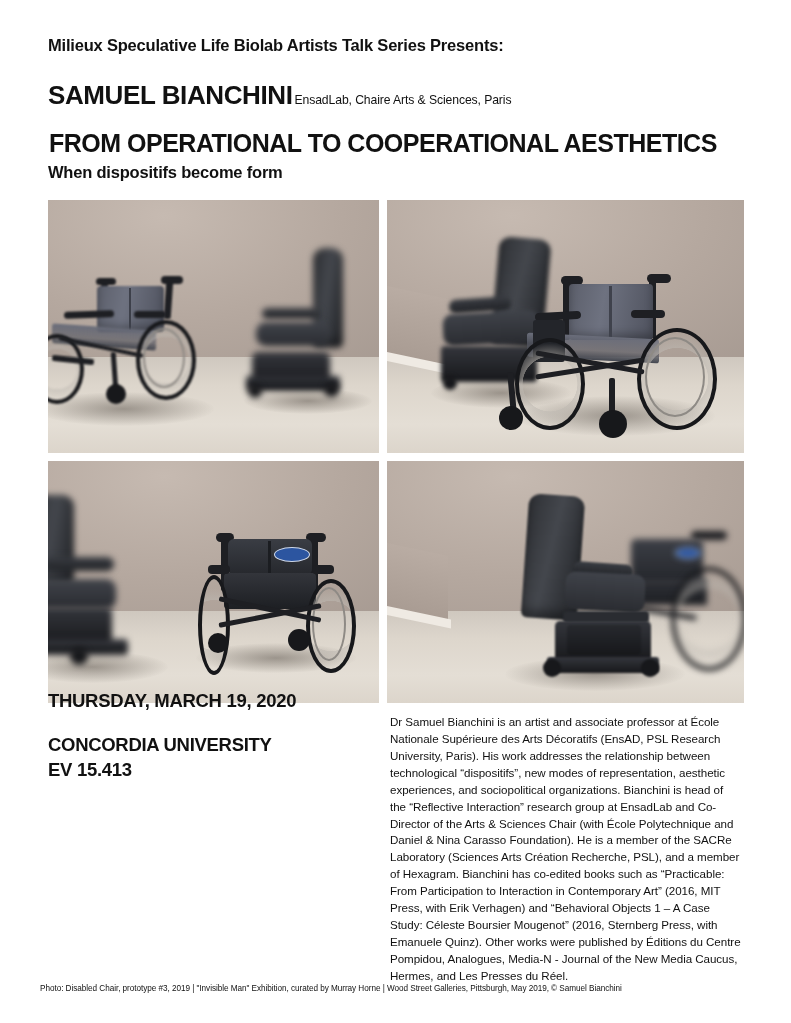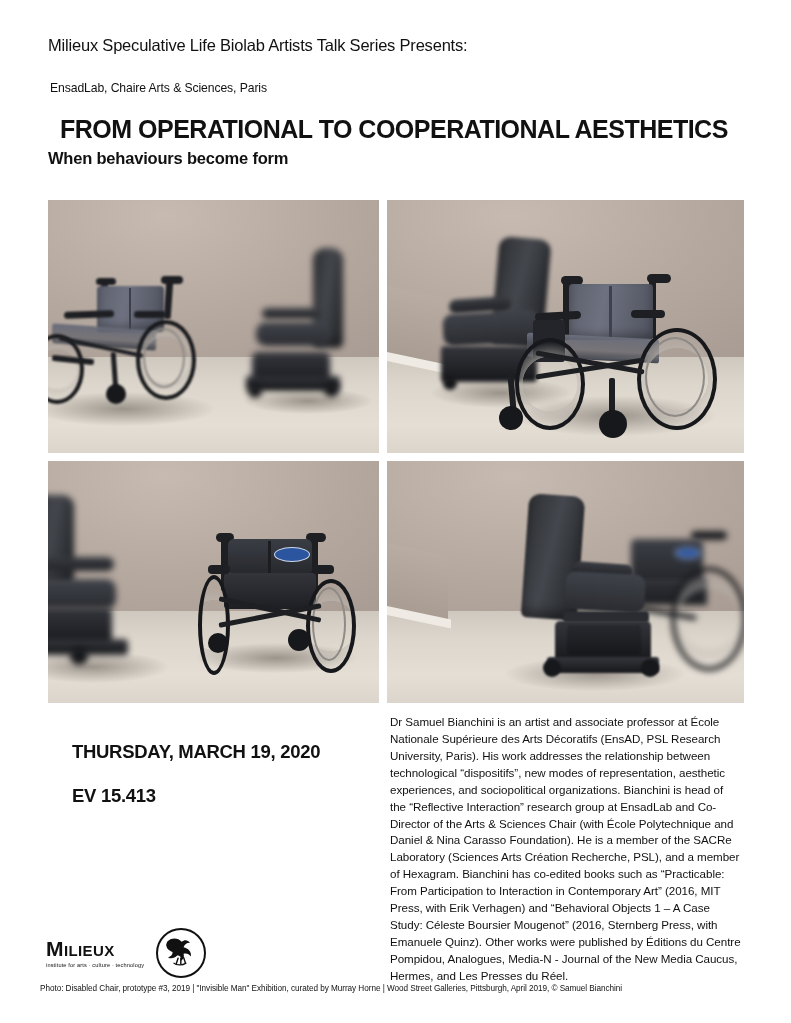--- a/index.html
+++ b/index.html
@@ -24,21 +24,21 @@
 
   
   .header {
     position: absolute;
     left: 48px;
     top: 36px;
     width: 700px;
   }
   .series-line {
     font-size: 16.5px;
-    font-weight: normal;
+    font-weight: bold;
     letter-spacing: -0.2px;
     line-height: 1.2;
     margin: 0 0 26px 0;
   }
   .speaker-row {
     display: flex;
     align-items: baseline;
     margin: 0 0 22px 0;
   }
   .speaker-name {
@@ -54,21 +54,21 @@
     letter-spacing: -0.1px;
     line-height: 1;
     margin-left: 2px;
     white-space: nowrap;
   }
   .talk-title {
     font-size: 25px;
     font-weight: bold;
     letter-spacing: -0.5px;
     line-height: 1.05;
-    margin: 0 0 7px 12px;
+    margin: 0 0 7px 1px;
     white-space: nowrap;
   }
   .talk-subtitle {
     font-size: 16.5px;
     font-weight: bold;
     letter-spacing: -0.2px;
     line-height: 1.1;
     margin: 0;
   }
 
@@ -182,23 +182,22 @@
   .invacare-badge {
     background: #2c55a0;
     border: 1px solid #cfd8e8;
     border-radius: 50%/50%;
   }
 
   
   .event-block {
     position: absolute;
     left: 48px;
-    top: 740px;
+    top: 689px;
     width: 320px;
-    margin-left: 24px;
   }
   .event-line {
     font-size: 18.5px;
     font-weight: bold;
     letter-spacing: -0.3px;
     line-height: 1.32;
     white-space: nowrap;
   }
   .event-gap { height: 20px; }
 
@@ -262,25 +261,26 @@
 </style>
 </head>
 <body>
 
 <div class="poster">
 
   <div class="header">
     <div class="series-line">Milieux Speculative Life Biolab Artists Talk Series Presents:</div>
 
     <div class="speaker-row">
+      <span class="speaker-name">SAMUEL BIANCHINI</span>
       <span class="speaker-affil">EnsadLab, Chaire Arts &amp; Sciences, Paris</span>
     </div>
 
     <div class="talk-title">FROM OPERATIONAL TO COOPERATIONAL AESTHETICS</div>
-    <div class="talk-subtitle">When behaviours become form</div>
+    <div class="talk-subtitle">When dispositifs become form</div>
   </div>
 
   <div class="photo-grid">
 
     <div class="photo">
       <div class="room-wall"></div>
       <div class="room-floor"></div>
 
       <div class="obj shadow-soft" style="left:-14px; top:192px; width:180px; height:34px;"></div>
       <div class="obj wc-frame blur-lo" style="left:52px; top:81px; width:7px; height:38px; transform:rotate(4deg);"></div>
@@ -408,40 +408,22 @@
                   background:linear-gradient(180deg,#27292e 0%, #17181b 100%); border-radius:4px;"></div>
       <div class="obj pw-base blur-lo" style="left:160px; top:196px; width:112px; height:16px; border-radius:3px;"></div>
       <div class="obj caster blur-lo" style="left:156px; top:198px; width:18px; height:18px;"></div>
       <div class="obj caster blur-lo" style="left:254px; top:198px; width:18px; height:18px;"></div>
     </div>
   </div>
 
   <div class="event-block">
     <div class="event-line">THURSDAY, MARCH 19, 2020</div>
     <div class="event-gap"></div>
+    <div class="event-line">CONCORDIA UNIVERSITY</div>
     <div class="event-line">EV 15.413</div>
   </div>
 
   <div class="bio-block">Dr Samuel Bianchini is an artist and associate professor at École Nationale Supérieure des Arts Décoratifs (EnsAD,  PSL Research University, Paris). His work addresses the relationship between technological “dispositifs”, new modes of representation, aesthetic experiences, and sociopolitical organizations. Bianchini is head of the “Reflective Interaction” research group at EnsadLab and Co-Director of the Arts &amp; Sciences Chair (with École Polytechnique and Daniel &amp; Nina Carasso Foundation). He is a member of the SACRe Laboratory (Sciences Arts Création Recherche, PSL), and a member of Hexagram. Bianchini has co-edited books such as “Practicable: From Participation to Interaction in Contemporary Art” (2016, MIT Press, with Erik Verhagen) and “Behavioral Objects 1 – A Case Study: Céleste Boursier Mougenot” (2016, Sternberg Press, with Emanuele Quinz). Other works were published by Éditions du Centre Pompidou, Analogues, Media-N - Journal of the New Media Caucus, Hermes, and Les Presses du Réel.</div>
 
-  <div class="logos">
-    <div class="milieux-logo">
-      <div class="milieux-word">
-        <span>M</span><span class="sm">ILIEUX</span>
-      </div>
-      <div class="milieux-tag">institute for arts · culture · technology</div>
-    </div>
-
-    <div class="eagle-logo">
-      <svg viewBox="0 0 46 46" width="42" height="42" aria-hidden="true">
-        <path d="M10 13 C14 8, 22 8, 26 13 C29 10, 33 11, 35 14 C31 14, 29 16, 28 19
-                 C33 20, 37 24, 36 29 C34 26, 31 25, 28 26 C29 29, 28 32, 25 34
-                 C26 30, 24 28, 21 28 C18 31, 14 32, 11 30 C14 29, 16 27, 16 24
-                 C12 23, 9 20, 9 16 Z" fill="#111"></path>
-        <path d="M22 31 L20 37 M25 31 L25 37 M28 30 L30 36" stroke="#111" stroke-width="1.6" fill="none" stroke-linecap="round"></path>
-        <path d="M17 36 C20 39, 27 39, 31 36" stroke="#111" stroke-width="1.4" fill="none"></path>
-      </svg>
-    </div>
-  </div>
-
-  <div class="credit">Photo: Disabled Chair, prototype #3, 2019 | "Invisible Man" Exhibition, curated by Murray Horne | Wood Street Galleries, Pittsburgh, April 2019, © Samuel Bianchini</div>
+
+  <div class="credit">Photo: Disabled Chair, prototype #3, 2019 | "Invisible Man" Exhibition, curated by Murray Horne | Wood Street Galleries, Pittsburgh, May 2019, © Samuel Bianchini</div>
 
 </div>
 
 </body></html>

